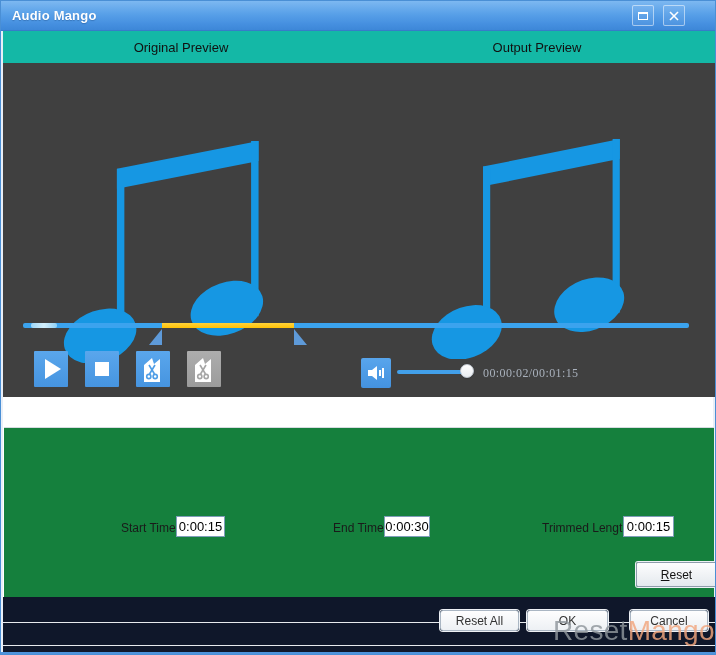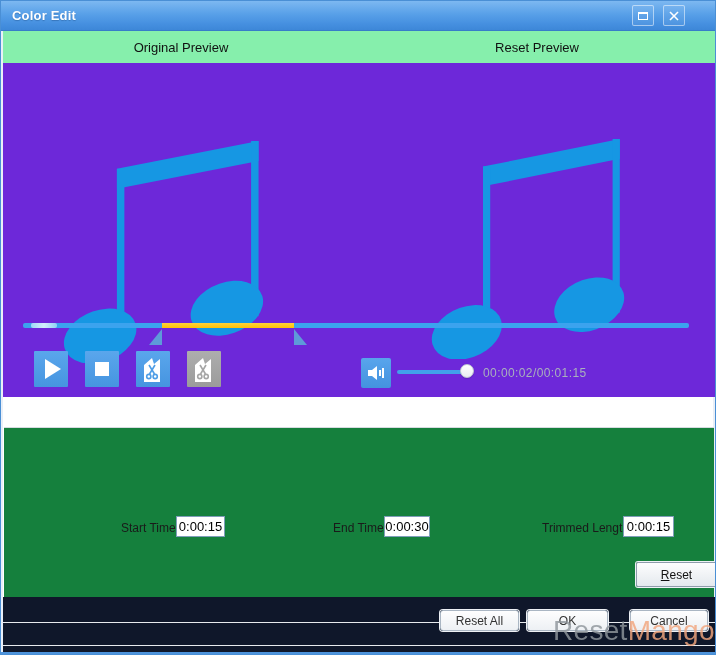--- a/index.html
+++ b/index.html
@@ -23,29 +23,30 @@
     position:absolute; top:4px; width:22px; height:21px;
     border:1px solid rgba(255,255,255,.5); border-radius:2px;
     background:rgba(255,255,255,.06);
     display:flex; align-items:center; justify-content:center; cursor:pointer;
   }
   .winbtn.max { left:631px; }
   .winbtn.close { left:662px; }
   .max-glyph { width:10px; height:8px; border:1px solid #fff; border-top-width:2px; display:block; }
   
   .preview-header {
-    position:absolute; left:2px; top:30px; width:712px; height:32px; background:#86efac;
+    position:absolute; left:2px; top:30px; width:712px; height:32px; background:#14b8a6;
     display:flex;
   }
   .preview-header .half { flex:1; display:flex; align-items:center; justify-content:center;
     color:#111; font-size:13px; }
   
   .preview-area {
     position:absolute; left:2px; top:62px; width:712px; height:334px;
-    background:#6d28d9;
+    background:#404040;
+    font-family:Liberation Serif, serif;
   }
   .note { position:absolute; }
   .note.left { left:58px; top:76px; }
   .note.right { left:426px; top:74px; }
   
   .track { position:absolute; left:20px; top:260px; width:666px; height:5px;
     background:#3ba3ee; border-radius:2px; cursor:pointer; }
   .track-played { position:absolute; left:28px; top:260px; width:26px; height:5px;
     background:linear-gradient(90deg,#9fd7f7,#d3effc,#8fd0f5); border-radius:2px; }
   .track-sel { position:absolute; left:159px; top:260px; width:132px; height:5px;
@@ -113,35 +114,35 @@
   }
   .wm-gray { color:#8f969c; } .wm-orange { color:#f2a67e; }
   .bottom-edge { position:absolute; left:0; top:651px; width:716px; height:4px; background:#4e94dc; }
 </style>
 </head>
 <body>
 
 <div class="window">
 
   <div class="titlebar">
-    <span class="title-text">Color Edit</span>
+    <span class="title-text">Audio Mango</span>
     <div class="winbtn max">
       <span class="max-glyph"></span>
     </div>
     <div class="winbtn close">
       <svg width="10" height="10">
         <line x1="1" y1="1" x2="9" y2="9" stroke="#fff" stroke-width="1.6"></line>
         <line x1="9" y1="1" x2="1" y2="9" stroke="#fff" stroke-width="1.6"></line>
       </svg>
     </div>
   </div>
 
   <div class="preview-header">
     <div class="half">Original Preview</div>
-    <div class="half">Reset Preview</div>
+    <div class="half">Output Preview</div>
   </div>
 
   <div class="preview-area">
     <svg class="note left" width="205" height="224" viewBox="0 0 220 225" preserveAspectRatio="none">
       <g fill="#1697e3">
         <polygon points="60,30 212,2 212,22 60,50"></polygon>
         <rect x="60" y="30" width="8" height="176"></rect>
         <rect x="204" y="2" width="8" height="176"></rect>
         <ellipse cx="42" cy="198" rx="40" ry="26" transform="rotate(-18 42 198)"></ellipse>
         <ellipse cx="178" cy="170" rx="40" ry="26" transform="rotate(-18 178 170)"></ellipse>

